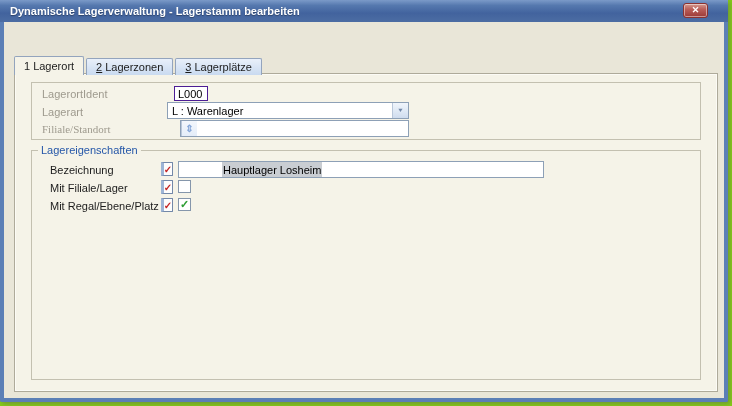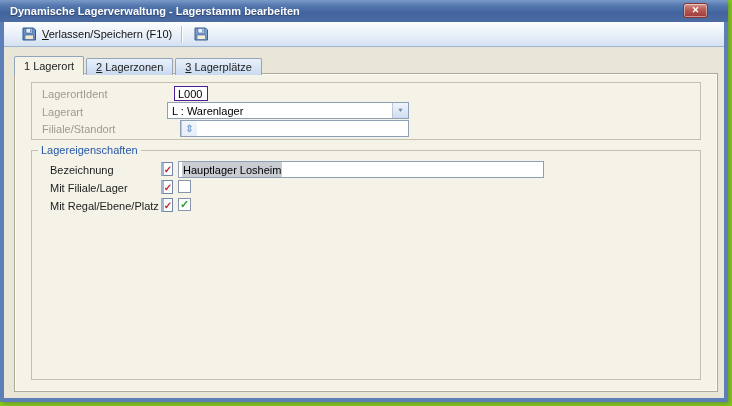--- a/index.html
+++ b/index.html
@@ -51,21 +51,21 @@
   .group-legend{position:absolute;top:-7px;left:6px;background:#f5f3e8;padding:0 3px;
     color:#2456a8;white-space:nowrap;}
 
   .flabel{position:absolute;white-space:nowrap;line-height:13px;}
   .dim{color:#9e9a8e;}
 
   .txt{position:absolute;border:1px solid #4c1d95;background:#ffffff;color:#000;
     font-family:"Liberation Sans",sans-serif;font-size:11px;padding:0 3px;margin:0;}
   .textfield{position:absolute;border:1px solid #8da0b6;background:#ffffff;color:#000;
     display:flex;align-items:center;padding:0 3px;overflow:hidden;white-space:nowrap;}
-  .sel-hl{background:#c9cdd2;padding:12px 1px;}
+  .sel-hl{background:#c9cdd2;padding:12px 1px;margin-left:40px;}
 
   .combo{position:absolute;border:1px solid #8da0b6;background:#ffffff;display:flex;
     align-items:center;overflow:hidden;}
   .combo-text{flex:1;padding:12px 4px;white-space:nowrap;overflow:hidden;color:#000;}
   .combo-btn{width:16px;align-self:stretch;border-left:1px solid #b9c7da;cursor:pointer;
     background:linear-gradient(180deg,#f0f5fb 0%,#dde7f4 60%,#cfdcee 100%);
     display:flex;align-items:center;justify-content:center;}
   .combo-btn .glyph{font-size:7px;color:#7288a9;line-height:1;transform:scaleY(.8);}
   .combo-btn.spin{background:linear-gradient(180deg,#f3f7fc 0%,#e4edf9 100%);}
   .combo-btn.spin .glyph{font-size:10px;color:#86a7d8;font-weight:bold;transform:none;}
@@ -86,40 +86,20 @@
 
     <div class="titlebar">
       <span class="title-text">Dynamische Lagerverwaltung - Lagerstamm bearbeiten</span>
       <div class="close-btn">
         <span>✕</span>
       </div>
     </div>
 
     <div class="win-body">
 
-      <div class="toolbar">
-        <div class="tb-btn">
-          <svg width="16" height="16" viewBox="0 0 16 16">
-            <path d="M2 2 H12.5 L14.5 4 V14 H2 Z" fill="#6b93c9" stroke="#2f5694" stroke-width="1"></path>
-            <rect x="5" y="2.5" width="6.5" height="4.5" fill="#e9eff8" stroke="#2f5694" stroke-width="0.6"></rect>
-            <rect x="9" y="3.2" width="1.6" height="3" fill="#6b93c9"></rect>
-            <rect x="4" y="9" width="8.5" height="4.5" fill="#f2e9cd" stroke="#2f5694" stroke-width="0.6"></rect>
-          </svg>
-          <span class="tb-label"><span class="accel">V</span><span>erlassen/Speichern (F10)</span></span>
-        </div>
-        <div class="tb-sep"></div>
-        <div class="tb-btn">
-          <svg width="16" height="16" viewBox="0 0 16 16">
-            <path d="M2 2 H12.5 L14.5 4 V14 H2 Z" fill="#7d9fcd" stroke="#3a5f97" stroke-width="1"></path>
-            <rect x="5" y="2.5" width="6.5" height="4.5" fill="#edf2f9" stroke="#3a5f97" stroke-width="0.6"></rect>
-            <rect x="9" y="3.2" width="1.6" height="3" fill="#7d9fcd"></rect>
-            <rect x="4" y="9" width="8.5" height="4.5" fill="#f4ecd6" stroke="#3a5f97" stroke-width="0.6"></rect>
-          </svg>
-        </div>
-      </div>
 
       <div class="tabstrip">
         <div class="tab active">
           <span class="tabnum">1</span>
             <span>Lagerort</span>
         </div>
         <div class="tab inactive">
           <span class="tabnum accel">2</span>
             <span>Lagerzonen</span>
         </div>
@@ -136,21 +116,21 @@
           <input class="txt" style="left: 142px; top: 3px; width: 34px; height: 15px;" value="L000">
 
           <span class="flabel dim" style="left:10px;top:23px;">Lagerart</span>
           <div class="combo" style="left:135px;top:19px;width:242px;height:17px;">
             <span class="combo-text">L : Warenlager</span>
             <div class="combo-btn">
               <span class="glyph">▼</span>
             </div>
           </div>
 
-          <span class="flabel dim" style="left:10px;top:40px;">Filiale/Standort</span>
+          <span class="flabel dim" style="left:10px;top:40px;font-family:Liberation Serif, serif;">Filiale/Standort</span>
           <div class="combo" style="left:148px;top:37px;width:229px;height:17px;">
             <div class="combo-btn spin">
               <span class="glyph">⇕</span>
             </div>
           </div>
         </div>
 
         <div class="groupbox" id="group-eigen">
           <span class="group-legend">Lagereigenschaften</span>
 

